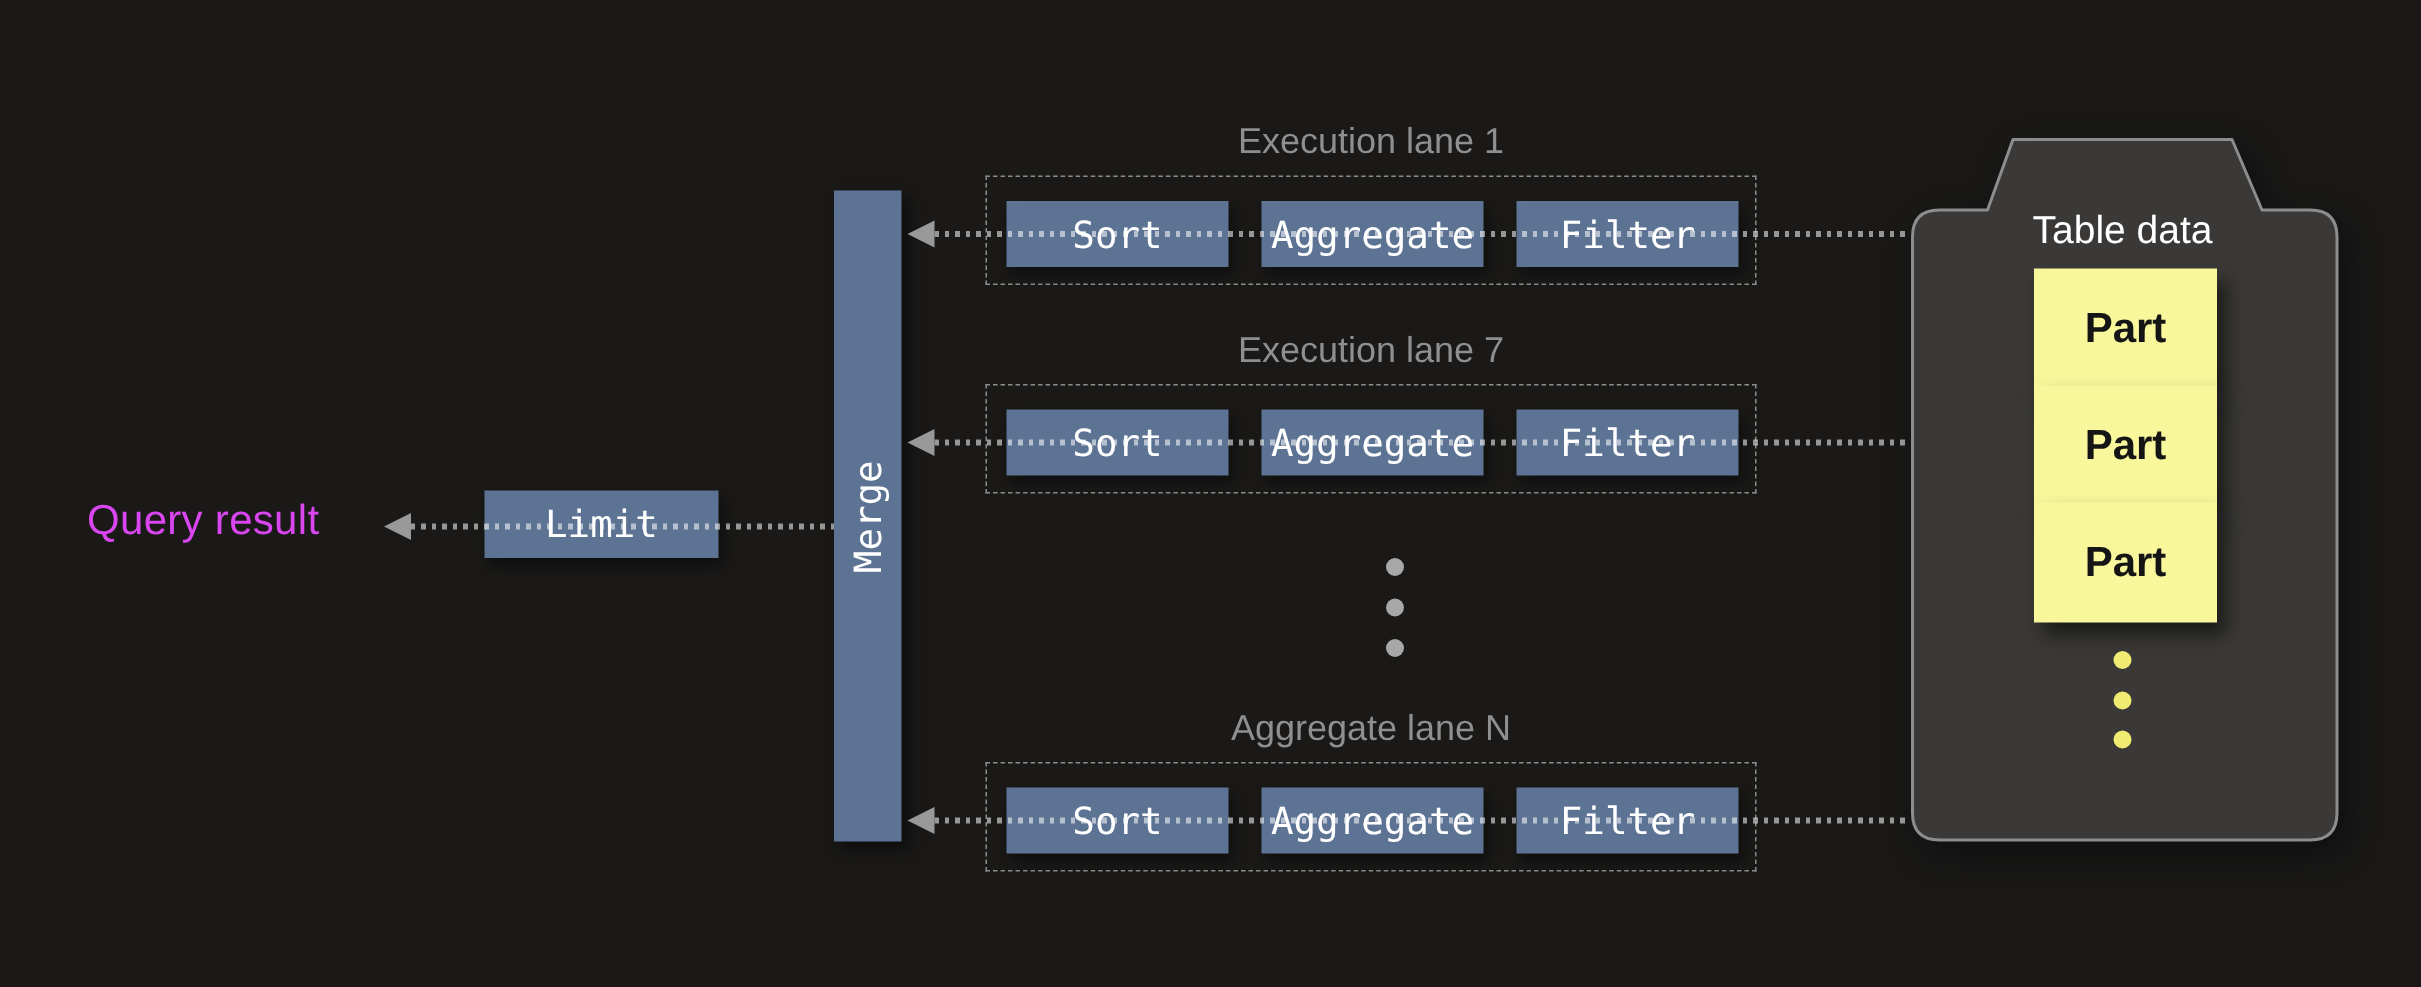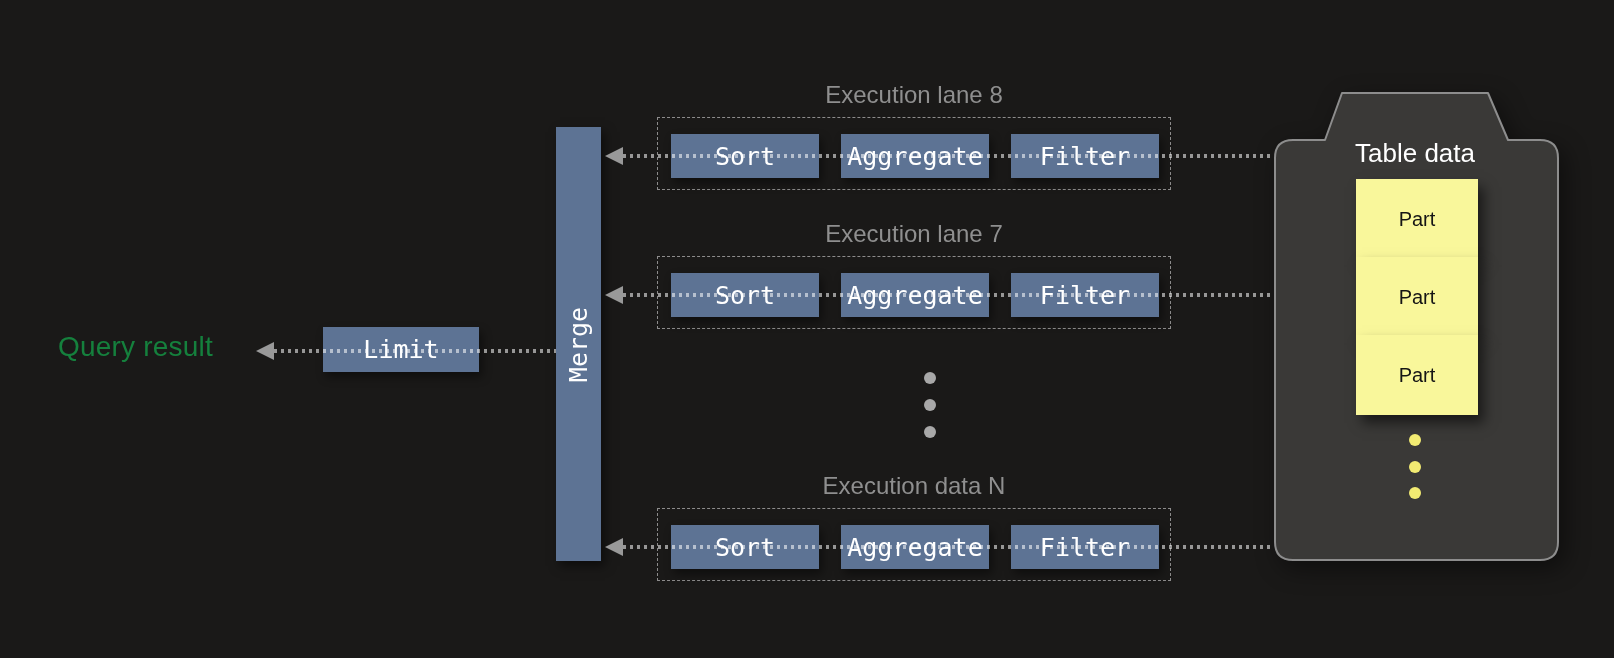--- a/index.html
+++ b/index.html
@@ -15,21 +15,21 @@
   html,body{margin:0;padding:0;background:var(--background);}
   .canvas{
     position:relative;width:1614px;height:658px;overflow:hidden;
     background:var(--background);
     font-family:"Liberation Sans",sans-serif;
   }
   .mono{font-family:"DejaVu Sans Mono","Liberation Mono",monospace;}
 
   .query-result{
     position:absolute;left:58px;top:330px;width:220px;
-    color:#15803d;font-size:28px;line-height:34px;letter-spacing:.2px;
+    color:#d946ef;font-size:28px;line-height:34px;letter-spacing:.2px;
   }
 
   .op-box{
     position:absolute;display:flex;align-items:center;justify-content:center;
     background:var(--operator-blue);color:#ffffff;font-size:25px;
     box-shadow:3px 5px 9px rgba(0,0,0,0.45);
   }
   .limit-box{left:323px;top:327px;width:156px;height:45px;}
 
   .merge-bar{
@@ -69,53 +69,54 @@
   .dot-yellow{background:var(--dot-yellow);z-index:3;}
 
   .table-svg{position:absolute;left:1265px;top:85px;z-index:2;
     filter:drop-shadow(6px 8px 12px rgba(0,0,0,0.45));}
   .table-title{
     position:absolute;left:1330px;top:106px;width:170px;text-align:center;
     color:#ffffff;font-size:26px;line-height:30px;z-index:3;margin-top:32px;
   }
   .part-box{
     position:absolute;left:1356px;width:122px;height:80px;z-index:3;
-    background:var(--part-yellow);color:#151515;font-size:20px;
+    background:var(--part-yellow);color:#151515;font-size:28px;
     display:flex;align-items:center;justify-content:center;
     box-shadow:6px 8px 12px rgba(0,0,0,0.55);
+    font-weight:bold;
   }
 </style>
 </head>
 <body>
 
 <div class="canvas">
 
   <div class="query-result">Query result</div>
 
   <div class="op-box limit-box mono">Limit</div>
 
   <div class="merge-bar">
     <span class="mono">Merge</span>
   </div>
 
-  <div class="lane-label" style="top:81px">Execution lane 8</div>
+  <div class="lane-label" style="top:81px">Execution lane 1</div>
   <div class="lane" style="top:117px">
     <div class="op-box op-sort mono">Sort</div>
     <div class="op-box op-aggregate mono">Aggregate</div>
     <div class="op-box op-filter mono">Filter</div>
   </div>
 
   <div class="lane-label" style="top:220px">Execution lane 7</div>
   <div class="lane" style="top:256px">
     <div class="op-box op-sort mono">Sort</div>
     <div class="op-box op-aggregate mono">Aggregate</div>
     <div class="op-box op-filter mono">Filter</div>
   </div>
 
-  <div class="lane-label" style="top:472px">Execution data N</div>
+  <div class="lane-label" style="top:472px">Aggregate lane N</div>
   <div class="lane" style="top:508px">
     <div class="op-box op-sort mono">Sort</div>
     <div class="op-box op-aggregate mono">Aggregate</div>
     <div class="op-box op-filter mono">Filter</div>
   </div>
 
   <div>
     <div class="dot dot-gray" style="left:924px;top:372px"></div>
     <div class="dot dot-gray" style="left:924px;top:399px"></div>
     <div class="dot dot-gray" style="left:924px;top:426px"></div>

